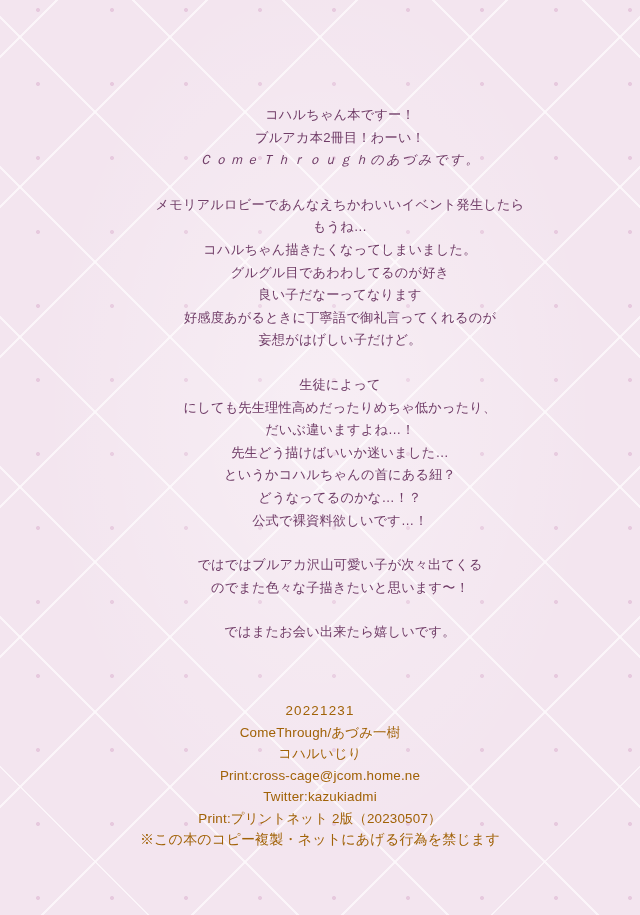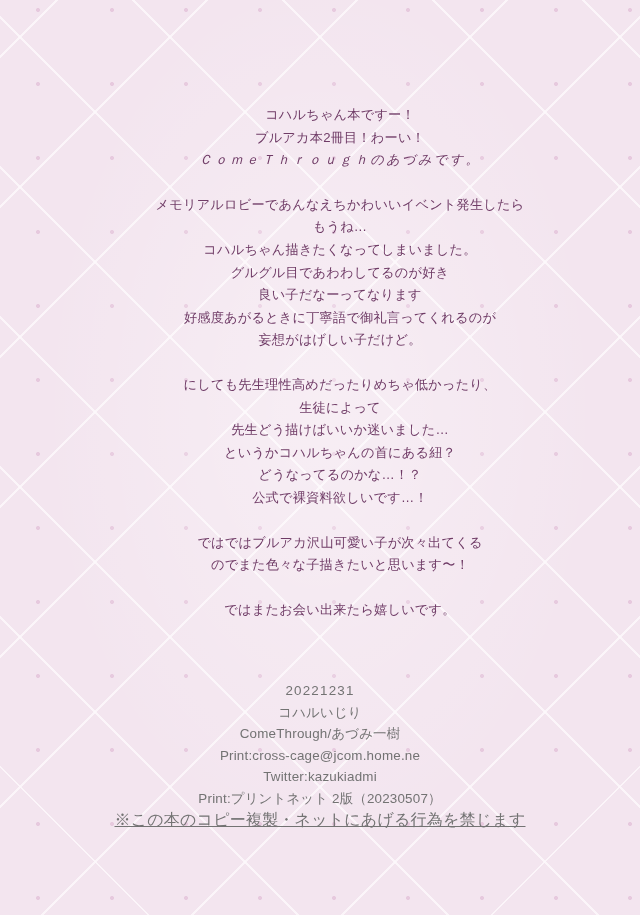--- a/index.html
+++ b/index.html
@@ -80,38 +80,37 @@
   }
   .para div {
     white-space: nowrap;
   }
   .wide-space {
     letter-spacing: 2.4px;
     font-style: italic;
   }
   .colophon {
     position: absolute;
-    top: 680px;
+    top: 700px;
     left: 0;
     right: 0;
     text-align: center;
-    color: #737373;
+    color: #a16207;
     font-size: 13.4px;
     line-height: 21.5px;
     letter-spacing: 0.2px;
   }
   .colophon div {
     white-space: nowrap;
   }
   .colophon .date {
     letter-spacing: 1.2px;
   }
   .colophon .small {
-    font-size: 16px;
-    text-decoration: underline;
+    font-size: 14px;
   }
 </style>
 </head>
 <body>
 
 <div id="page">
   <div id="lattice"></div>
   <div id="dots"></div>
   <div id="vignette"></div>
 
@@ -129,43 +128,44 @@
         <div>メモリアルロビーであんなえちかわいいイベント発生したら</div>
         <div>もうね…</div>
         <div>コハルちゃん描きたくなってしまいました。</div>
         <div>グルグル目であわわしてるのが好き</div>
         <div>良い子だなーってなります</div>
         <div>好感度あがるときに丁寧語で御礼言ってくれるのが</div>
         <div>妄想がはげしい子だけど。</div>
       </div>
 
       <div class="para">
+        <div>生徒によって</div>
         <div>にしても先生理性高めだったりめちゃ低かったり、</div>
-        <div>生徒によって</div>
+        <div>だいぶ違いますよね…！</div>
         <div>先生どう描けばいいか迷いました…</div>
         <div>というかコハルちゃんの首にある紐？</div>
         <div>どうなってるのかな…！？</div>
         <div>公式で裸資料欲しいです…！</div>
       </div>
 
       <div class="para">
         <div>ではではブルアカ沢山可愛い子が次々出てくる</div>
         <div>のでまた色々な子描きたいと思います〜！</div>
       </div>
 
       <div class="para">
         <div>ではまたお会い出来たら嬉しいです。</div>
       </div>
 
     </div>
 
     <div class="colophon">
       <div class="date">20221231</div>
+      <div>ComeThrough/あづみ一樹</div>
       <div>コハルいじり</div>
-      <div>ComeThrough/あづみ一樹</div>
       <div>Print:cross-cage@jcom.home.ne</div>
       <div>Twitter:kazukiadmi</div>
       <div>Print:プリントネット 2版（20230507）</div>
       <div class="small">※この本のコピー複製・ネットにあげる行為を禁じます</div>
     </div>
 
   </div>
 </div>
 
 </body></html>

